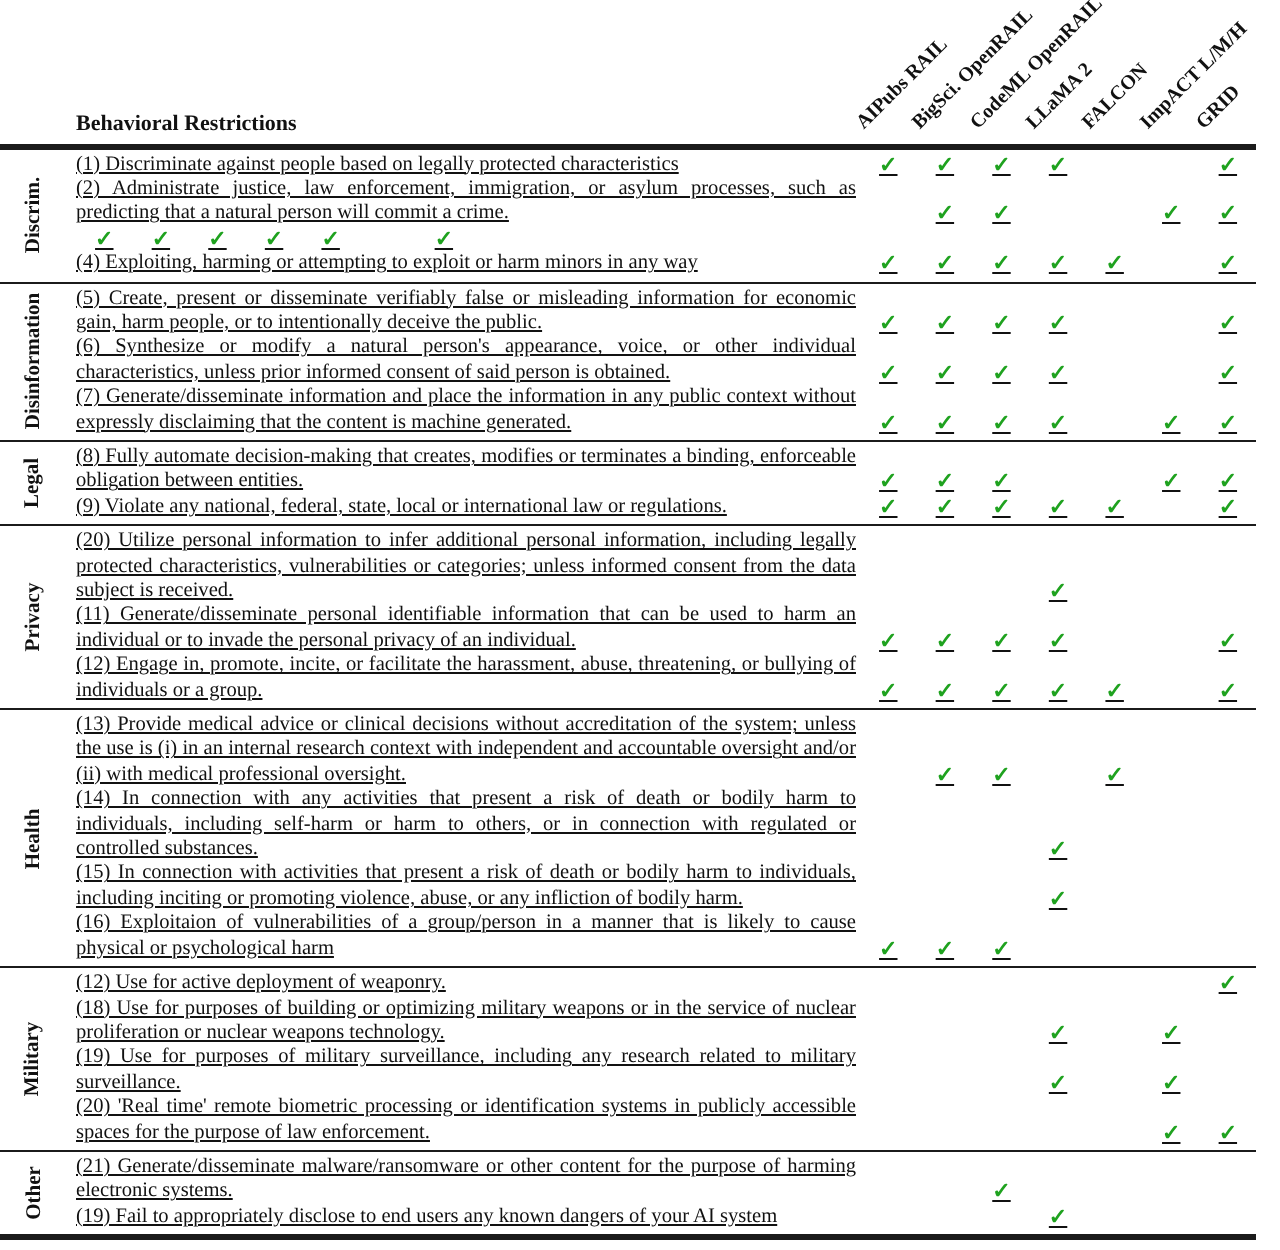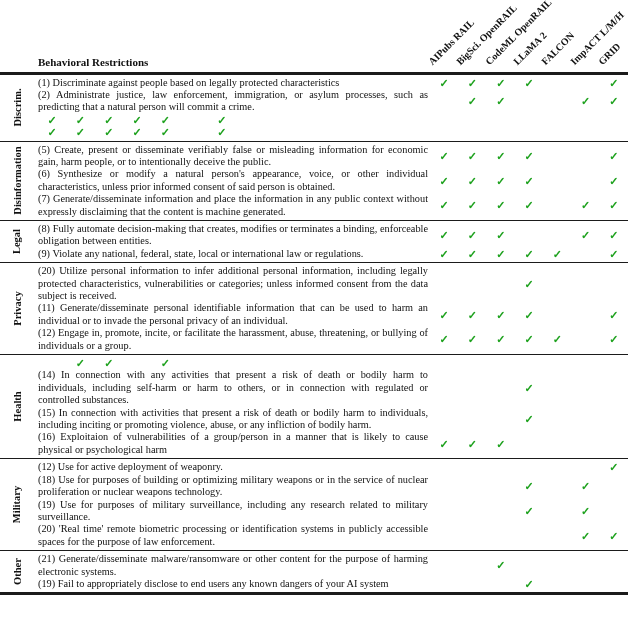--- a/index.html
+++ b/index.html
@@ -23,21 +23,21 @@
   .section:first-child{border-top:none;}
   .cat{
     position:absolute;left:0;top:0;bottom:0;width:34px;
     display:flex;align-items:center;justify-content:center;
   }
   .cat span{
     display:inline-block;transform:rotate(-90deg);font-weight:bold;
     font-size:10.5px;white-space:nowrap;
   }
   .rows{margin-left:38px;padding:2px 0 2px 0;}
-  .row{display:flex;align-items:center;}
+  .row{display:flex;align-items:flex-end;text-decoration:underline;}
   .rtext{
     width:390px;flex:0 0 390px;font-size:10.3px;line-height:12.4px;
     text-align:justify;padding-right:2px;
   }
   .rchecks{display:flex;flex:0 0 198px;width:198px;}
   .ccell{
     width:28.3px;flex:0 0 28.3px;text-align:center;font-size:11px;
     line-height:12.4px;font-weight:bold;
   }
 </style>
@@ -96,20 +96,21 @@
               <div class="ccell" style="color: rgb(31, 162, 31);">✓</div>
               <div class="ccell" style="color: rgb(31, 162, 31);">✓</div>
               <div class="ccell" style="color: rgb(31, 162, 31);">✓</div>
               <div class="ccell" style="color: rgb(31, 162, 31);">✓</div>
               <div class="ccell" style="color: rgb(31, 162, 31);">✓</div>
               <div class="ccell"></div>
               <div class="ccell" style="color: rgb(31, 162, 31);">✓</div>
             </div>
           </div>
           <div class="row">
+            <div class="rtext">(4) Exploiting, harming or attempting to exploit or harm minors in any way</div>
             <div class="rchecks">
               <div class="ccell" style="color: rgb(31, 162, 31);">✓</div>
               <div class="ccell" style="color: rgb(31, 162, 31);">✓</div>
               <div class="ccell" style="color: rgb(31, 162, 31);">✓</div>
               <div class="ccell" style="color: rgb(31, 162, 31);">✓</div>
               <div class="ccell" style="color: rgb(31, 162, 31);">✓</div>
               <div class="ccell"></div>
               <div class="ccell" style="color: rgb(31, 162, 31);">✓</div>
             </div>
           </div>
@@ -231,20 +232,21 @@
             </div>
           </div>
         </div>
       </div>
       <div class="section">
         <div class="cat">
           <span>Health</span>
         </div>
         <div class="rows">
           <div class="row">
+            <div class="rtext">(13) Provide medical advice or clinical decisions without accreditation of the system; unless the use is (i) in an internal research context with independent and accountable oversight and/or (ii) with medical professional oversight.</div>
             <div class="rchecks">
               <div class="ccell"></div>
               <div class="ccell" style="color: rgb(31, 162, 31);">✓</div>
               <div class="ccell" style="color: rgb(31, 162, 31);">✓</div>
               <div class="ccell"></div>
               <div class="ccell" style="color: rgb(31, 162, 31);">✓</div>
               <div class="ccell"></div>
               <div class="ccell"></div>
             </div>
           </div>

